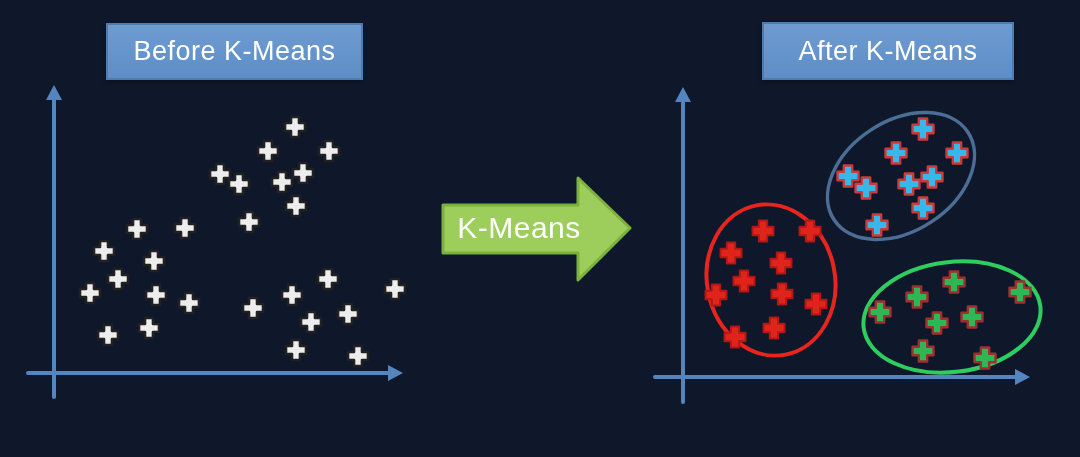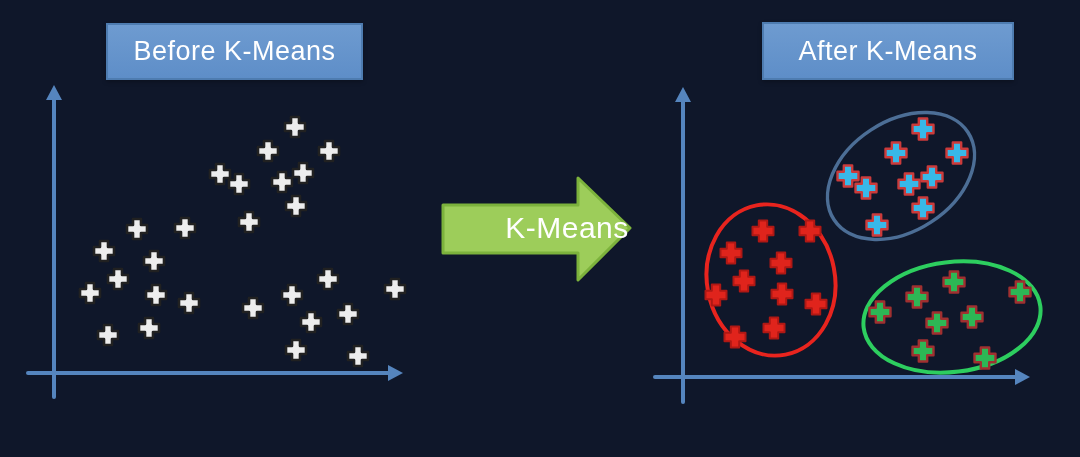--- a/index.html
+++ b/index.html
@@ -13,21 +13,21 @@
     border:2px solid #4E7CB0;
     box-shadow:0 2px 4px rgba(0,0,0,0.25);
     color:#ffffff;font-size:27px;letter-spacing:0.5px;
     box-sizing:border-box;
   }
   #before-title{left:106px;top:23px;width:257px;height:57px;}
   #after-title{left:762px;top:22px;width:252px;height:58px;}
   #arrow-label{
     position:absolute;left:443px;top:209px;width:152px;height:38px;
     display:flex;align-items:center;justify-content:center;
-    color:#ffffff;font-size:30px;letter-spacing:0.5px;padding-left:48px;
+    color:#ffffff;font-size:30px;letter-spacing:0.5px;
   }
 </style>
 </head>
 <body>
 
 <div id="stage">
 
   <svg id="canvas" width="1080" height="457" viewBox="0 0 1080 457">
     <g id="before-plot">
         <path d="M28 373H390" stroke="#5585BE" stroke-width="4" fill="none" stroke-linecap="round"></path>

